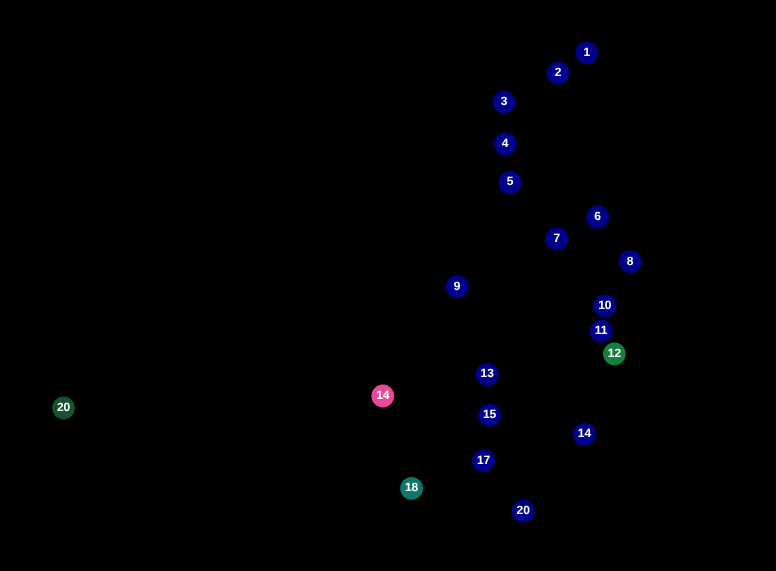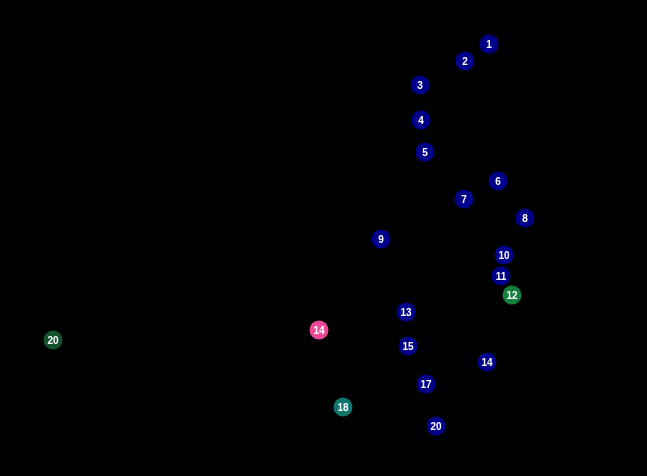--- a/index.html
+++ b/index.html
@@ -79,21 +79,21 @@
   </div>
     <div class="graph-node" style="left: 319px; top: 330px; width: 19px; height: 19px; background: #ec4899;">
     <span class="node-label" style="color: rgb(255, 255, 255);">14</span>
   </div>
     <div class="graph-node" style="left: 408px; top: 346px; width: 19px; height: 19px; background: rgb(0, 0, 139);">
     <span class="node-label" style="color: rgb(255, 255, 255);">15</span>
   </div>
     <div class="graph-node" style="left: 487px; top: 362px; width: 19px; height: 19px; background: rgb(0, 0, 139);">
     <span class="node-label" style="color: rgb(255, 255, 255);">14</span>
   </div>
-    <div class="graph-node" style="left: 426px; top: 384px; width: 19px; height: 19px; background: rgb(0, 0, 139);">
+    <div class="graph-node" style="left: 403px; top: 384px; width: 19px; height: 19px; background: rgb(0, 0, 139);">
     <span class="node-label" style="color: rgb(255, 255, 255);">17</span>
   </div>
     <div class="graph-node" style="left: 343px; top: 407px; width: 19px; height: 19px; background: #0f766e;">
     <span class="node-label" style="color: rgb(255, 255, 255);">18</span>
   </div>
     <div class="graph-node" style="left: 436px; top: 426px; width: 19px; height: 19px; background: rgb(0, 0, 139);">
     <span class="node-label" style="color: rgb(255, 255, 255);">20</span>
   </div>
     <div class="graph-node" style="left: 53px; top: 340px; width: 19px; height: 19px; background: #14532d;">
     <span class="node-label" style="color: rgb(255, 255, 255);">20</span>

